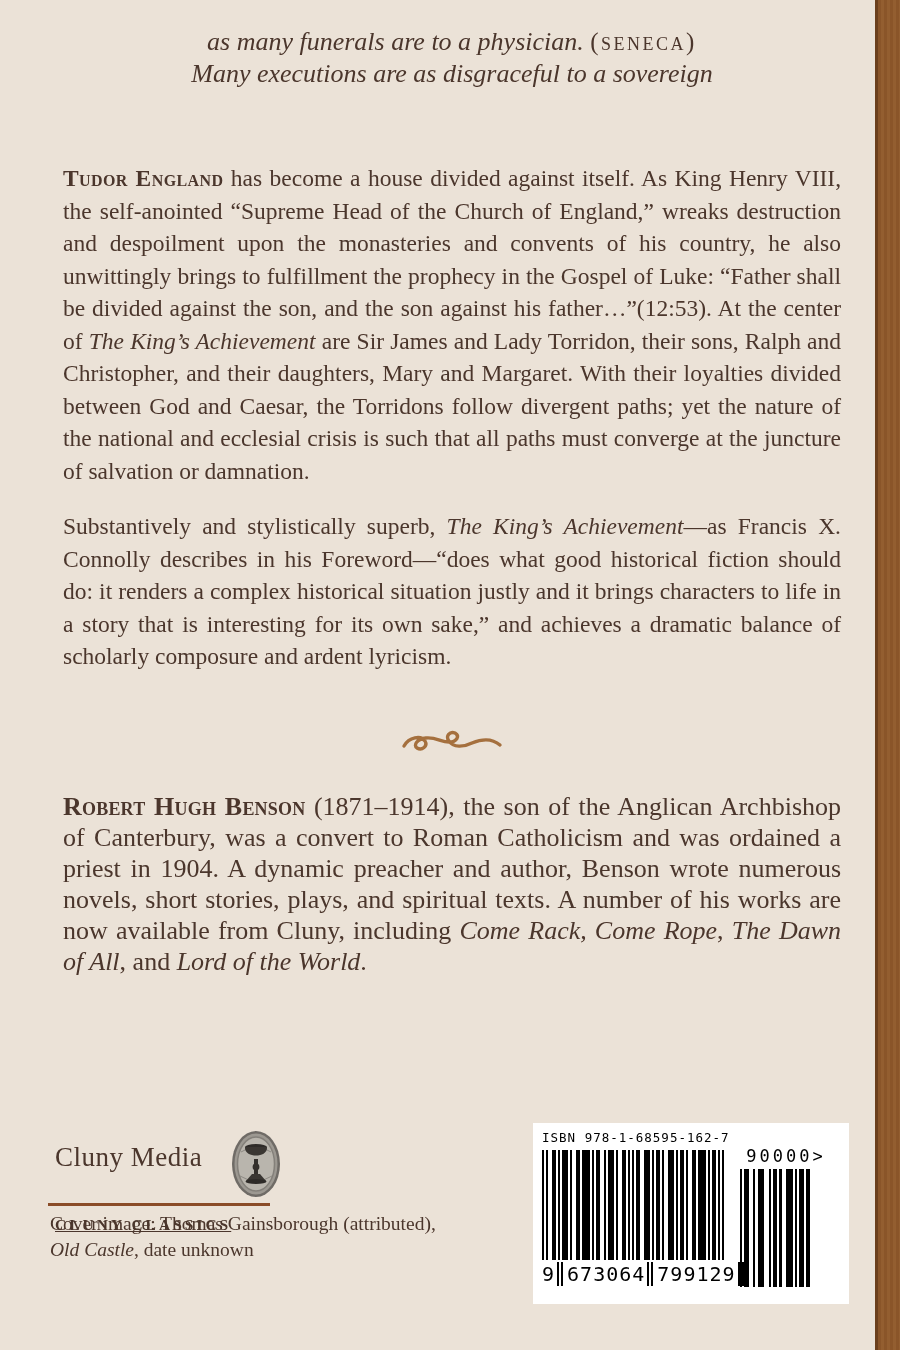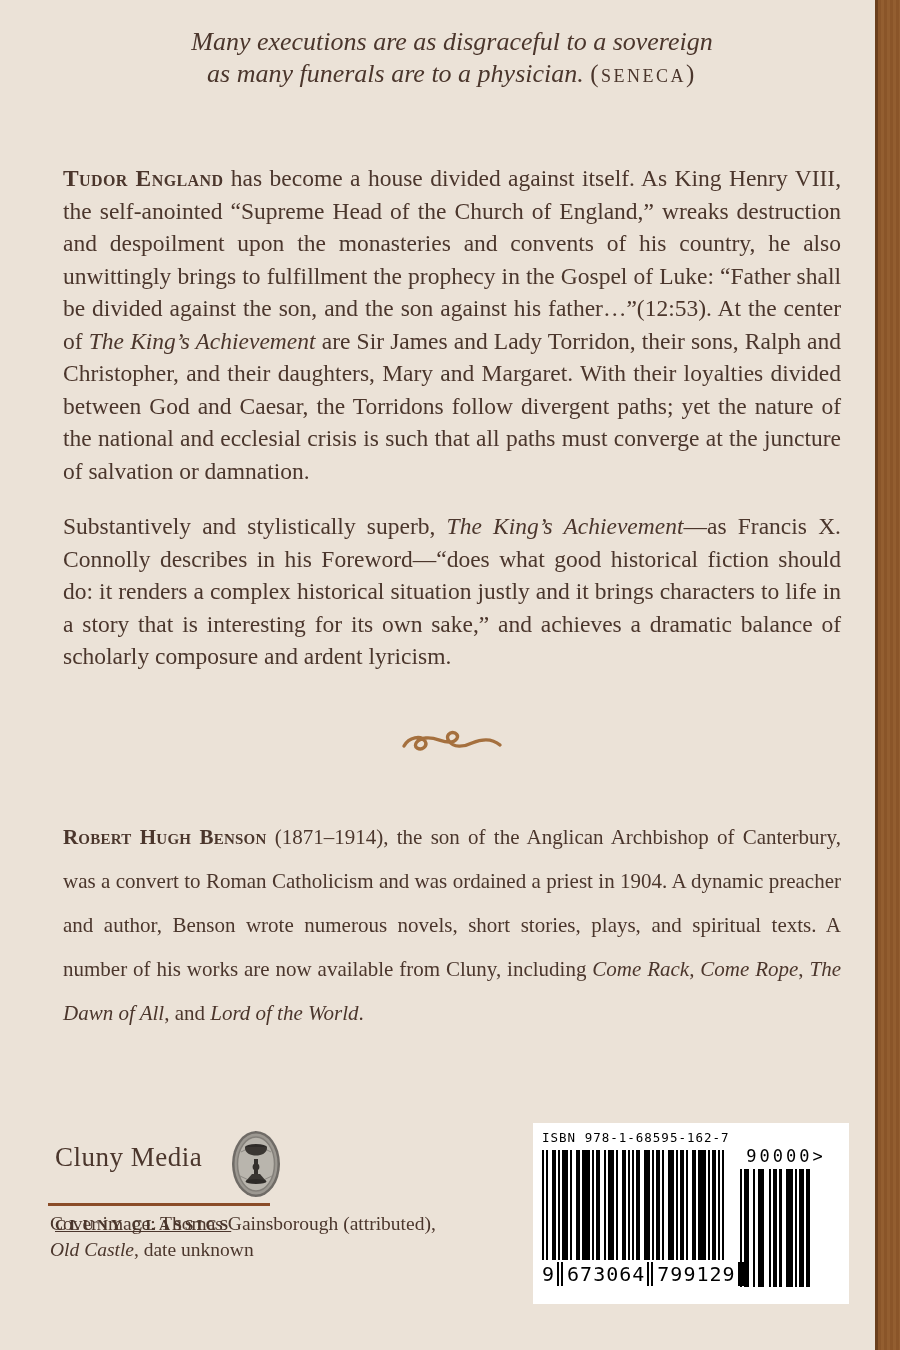--- a/index.html
+++ b/index.html
@@ -34,22 +34,22 @@
     hyphens:none;
   }
   .para-1{ margin-top:72px; }
   .para-2{ margin-top:23px; }
   .sc-lead{ font-variant:small-caps; font-weight:600; letter-spacing:0.4px; }
   .sc-lead-b{ font-variant:small-caps; font-weight:700; letter-spacing:0.2px; }
   
   .ornament{ margin-top:52px; text-align:center; height:36px; }
   
   .bio{
-    margin-top:54px; text-align:justify;
-    font-size:21px; line-height:44px;
+    margin-top:30px; text-align:justify;
+    font-size:26px; line-height:31px;
   }
   
   .publisher-name{
     position:absolute; left:55px; top:1142px;
     font-size:27px; letter-spacing:0.5px;
   }
   .imprint-name{
     position:absolute; left:55px; top:1216px;
     font-size:15.5px; font-weight:600; letter-spacing:3px;text-decoration:underline;
   }
@@ -96,22 +96,22 @@
 </style>
 </head>
 <body>
 
 <div class="spine"></div>
 
 <div class="content">
 
 
   <div class="epigraph epigraph-2">
+    <div><span class="i">as many funerals are to a physician.</span><span>  </span><span class="sc-attr">(seneca)</span></div>
     <div><span class="i">Many executions are as disgraceful to a sovereign</span></div>
-    <div><span class="i">as many funerals are to a physician.</span><span>  </span><span class="sc-attr">(seneca)</span></div>
   </div>
 
   <div class="para para-1"><span class="sc-lead">Tudor England</span><span> has become a house divided against itself. As King Henry VIII, the self-anointed “Supreme Head of the Church of England,” wreaks destruction and despoilment upon the monasteries and convents of his country, he also unwittingly brings to fulfillment the prophecy in the Gospel of Luke: “Father shall be divided against the son, and the son against his father…”(12:53). At the center of </span><span class="i">The King’s Achievement</span><span> are Sir James and Lady Torridon, their sons, Ralph and Christopher, and their daughters, Mary and Margaret. With their loyalties divided between God and Caesar, the Torridons follow divergent paths; yet the nature of the national and ecclesial crisis is such that all paths must converge at the juncture of salvation or damnation.</span></div>
 
   <div class="para para-2"><span>Substantively and stylistically superb, </span><span class="i">The King’s Achievement</span><span>—as Francis X. Connolly describes in his Foreword—“does what good historical fiction should do: it renders a complex historical situation justly and it brings characters to life in a story that is interesting for its own sake,” and achieves a dramatic balance of scholarly composure and ardent lyricism.</span></div>
 
   <div class="ornament">
     <svg width="104" height="34" viewBox="0 0 104 34">
       <path d="M4 21 C9 12 21 10 25 16 C28 21 22 26 17 23 C13 20 17 14 26 13 C36 12 41 17 49 17 C57 17 60 11 55 8 C50 6 45 11 49 16 C53 23 64 22 72 18 C84 13 93 14 100 20" fill="none" stroke="#a5703e" stroke-width="3.4" stroke-linecap="round"></path>
     </svg>

